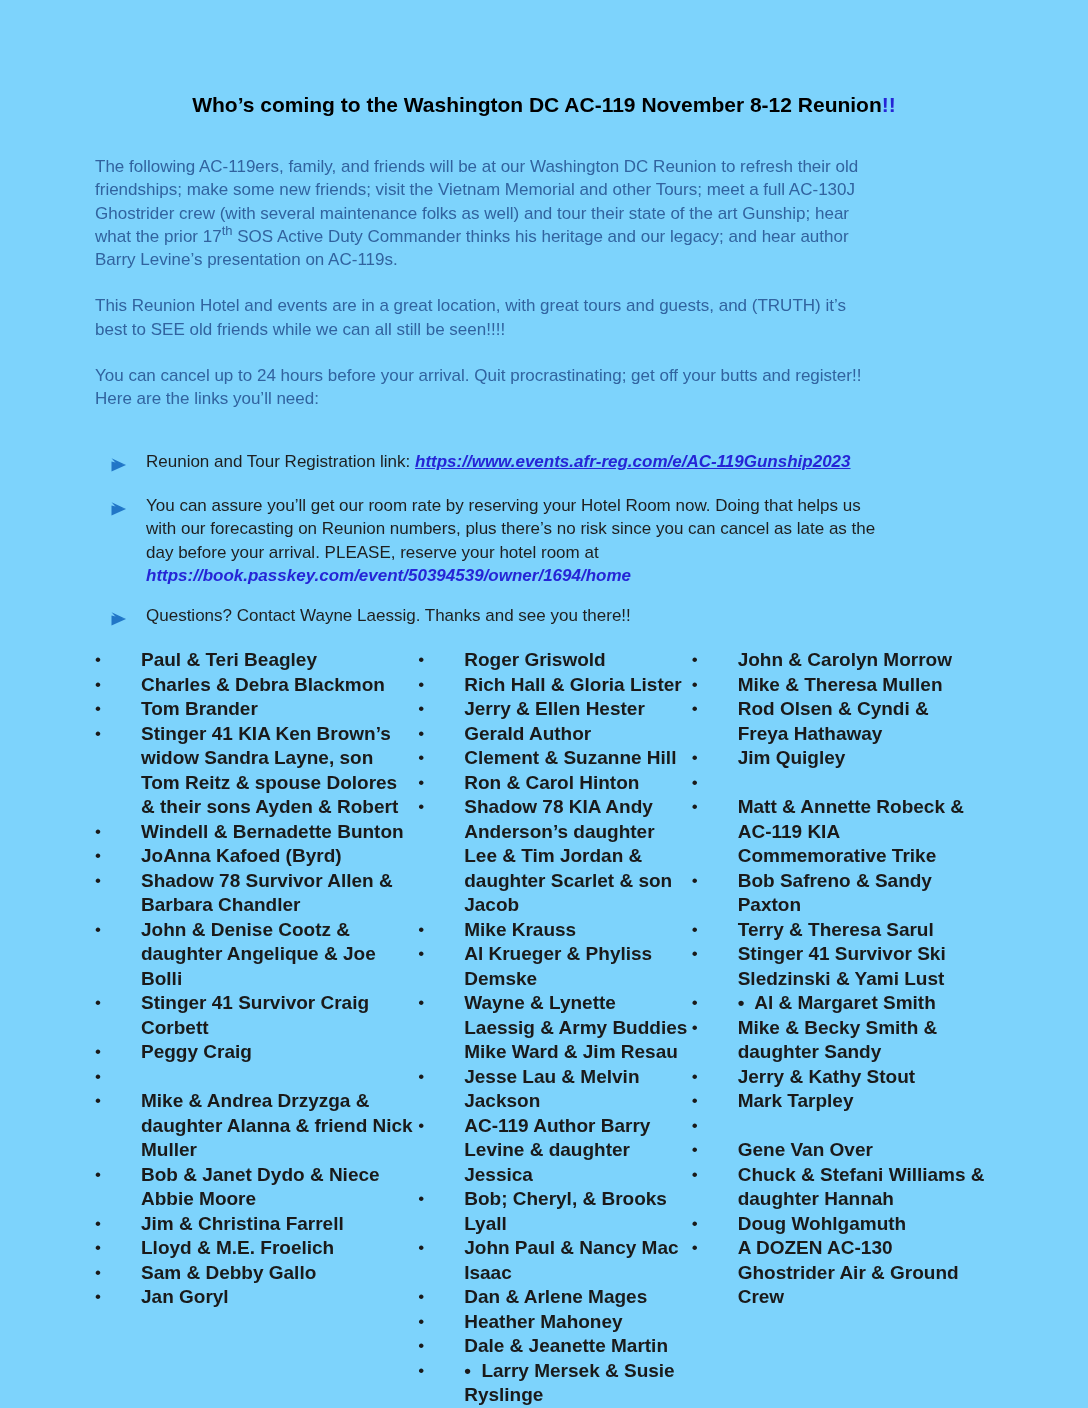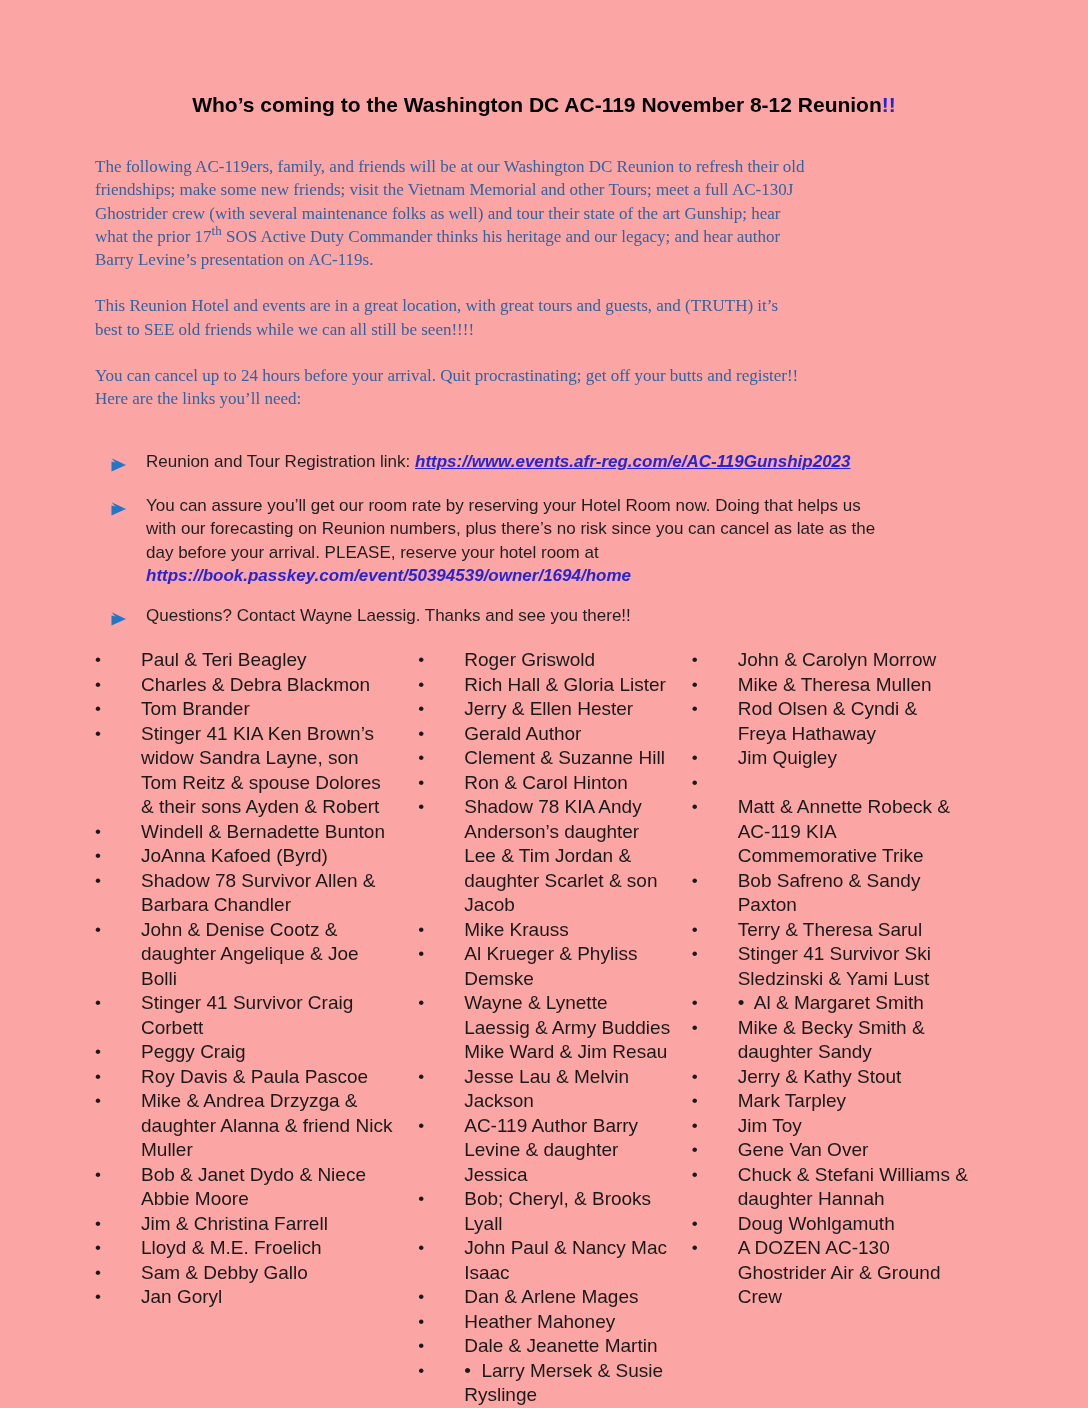--- a/index.html
+++ b/index.html
@@ -1,44 +1,44 @@
 <!DOCTYPE html>
 <html><head>
 <meta charset="utf-8">
 <style>
   html,body{margin:0;padding:0;background:#ffffff;}
   .page{
-    width:1088px;height:1408px;background:#fca5a5;position:relative;
+    width:1088px;height:1408px;background:#7dd3fc;position:relative;
     font-family:"Liberation Sans","DejaVu Sans",sans-serif;
     box-sizing:border-box;padding:92px 95px 40px 95px;color:#1c1c1c;
   }
   .doc-title{
     font-size:21px;font-weight:bold;text-align:center;color:#000000;
     margin:0 0 14px 0;line-height:26px;
   }
   .doc-title .bangs{color:#2525d6;}
   .intro{font-size:17px;line-height:23.2px;color:#31639f;white-space:pre-line;}
-  .intro p{margin:0;font-family:Liberation Serif, serif;}
+  .intro p{margin:0;}
   .intro sup{font-size:13px;line-height:0;vertical-align:super;}
   .arrow-list{margin:0;padding:0;list-style:none;font-size:17px;line-height:23.4px;color:#1f1f1f;}
   .arrow-item{display:flex;align-items:flex-start;margin:16px;}
   .arrow-ico{flex:0 0 35px;padding-top:5px;}
   .arrow-body{flex:1 1 auto;white-space:pre-line;}
   .u{}
   a.doclink{color:#2525d6;font-weight:bold;font-style:italic;text-decoration:none;}
   a.doclink.underlined{text-decoration:underline;}
   .link-line{display:block;}
   .columns{display:flex;margin-top:15px;align-items:flex-start;}
   .col{font-size:19px;line-height:24.5px;color:#1a1a1a;}
   .col-1{width:325px;}
   .col-2{width:275px;}
   .col-3{width:303px;}
   .att-item{display:grid;grid-template-columns:46px 1fr;margin:0;}
   .att-item .dot{font-size:17px;}
-  .att-text{white-space:pre-line;}
+  .att-text{white-space:pre-line;font-weight:bold;}
 </style>
 </head>
 <body>
 
 <div class="page">
 
   <h1 class="doc-title"><span>Who’s coming to the Washington DC AC-119 November 8-12 Reunion</span><span class="bangs">!!</span></h1>
 
   <div class="intro">
     <p><span>The following AC-119ers, family, and friends will be at our Washington DC Reunion to refresh their old
@@ -128,21 +128,20 @@
           <span class="dot">•</span>
           <span class="att-text">Stinger 41 Survivor Craig
 Corbett</span>
         </div>
         <div class="att-item">
           <span class="dot">•</span>
           <span class="att-text">Peggy Craig</span>
         </div>
         <div class="att-item">
           <span class="dot">•</span>
-          <span class="att-text">Roy Davis &amp; Paula Pascoe</span>
         </div>
         <div class="att-item">
           <span class="dot">•</span>
           <span class="att-text">Mike &amp; Andrea Drzyzga &amp;
 daughter Alanna &amp; friend Nick
 Muller</span>
         </div>
         <div class="att-item">
           <span class="dot">•</span>
           <span class="att-text">Bob &amp; Janet Dydo &amp; Niece
@@ -305,21 +304,20 @@
         <div class="att-item">
           <span class="dot">•</span>
           <span class="att-text">Jerry &amp; Kathy Stout</span>
         </div>
         <div class="att-item">
           <span class="dot">•</span>
           <span class="att-text">Mark Tarpley</span>
         </div>
         <div class="att-item">
           <span class="dot">•</span>
-          <span class="att-text">Jim Toy</span>
         </div>
         <div class="att-item">
           <span class="dot">•</span>
           <span class="att-text">Gene Van Over</span>
         </div>
         <div class="att-item">
           <span class="dot">•</span>
           <span class="att-text">Chuck &amp; Stefani Williams &amp;
 daughter Hannah</span>
         </div>

